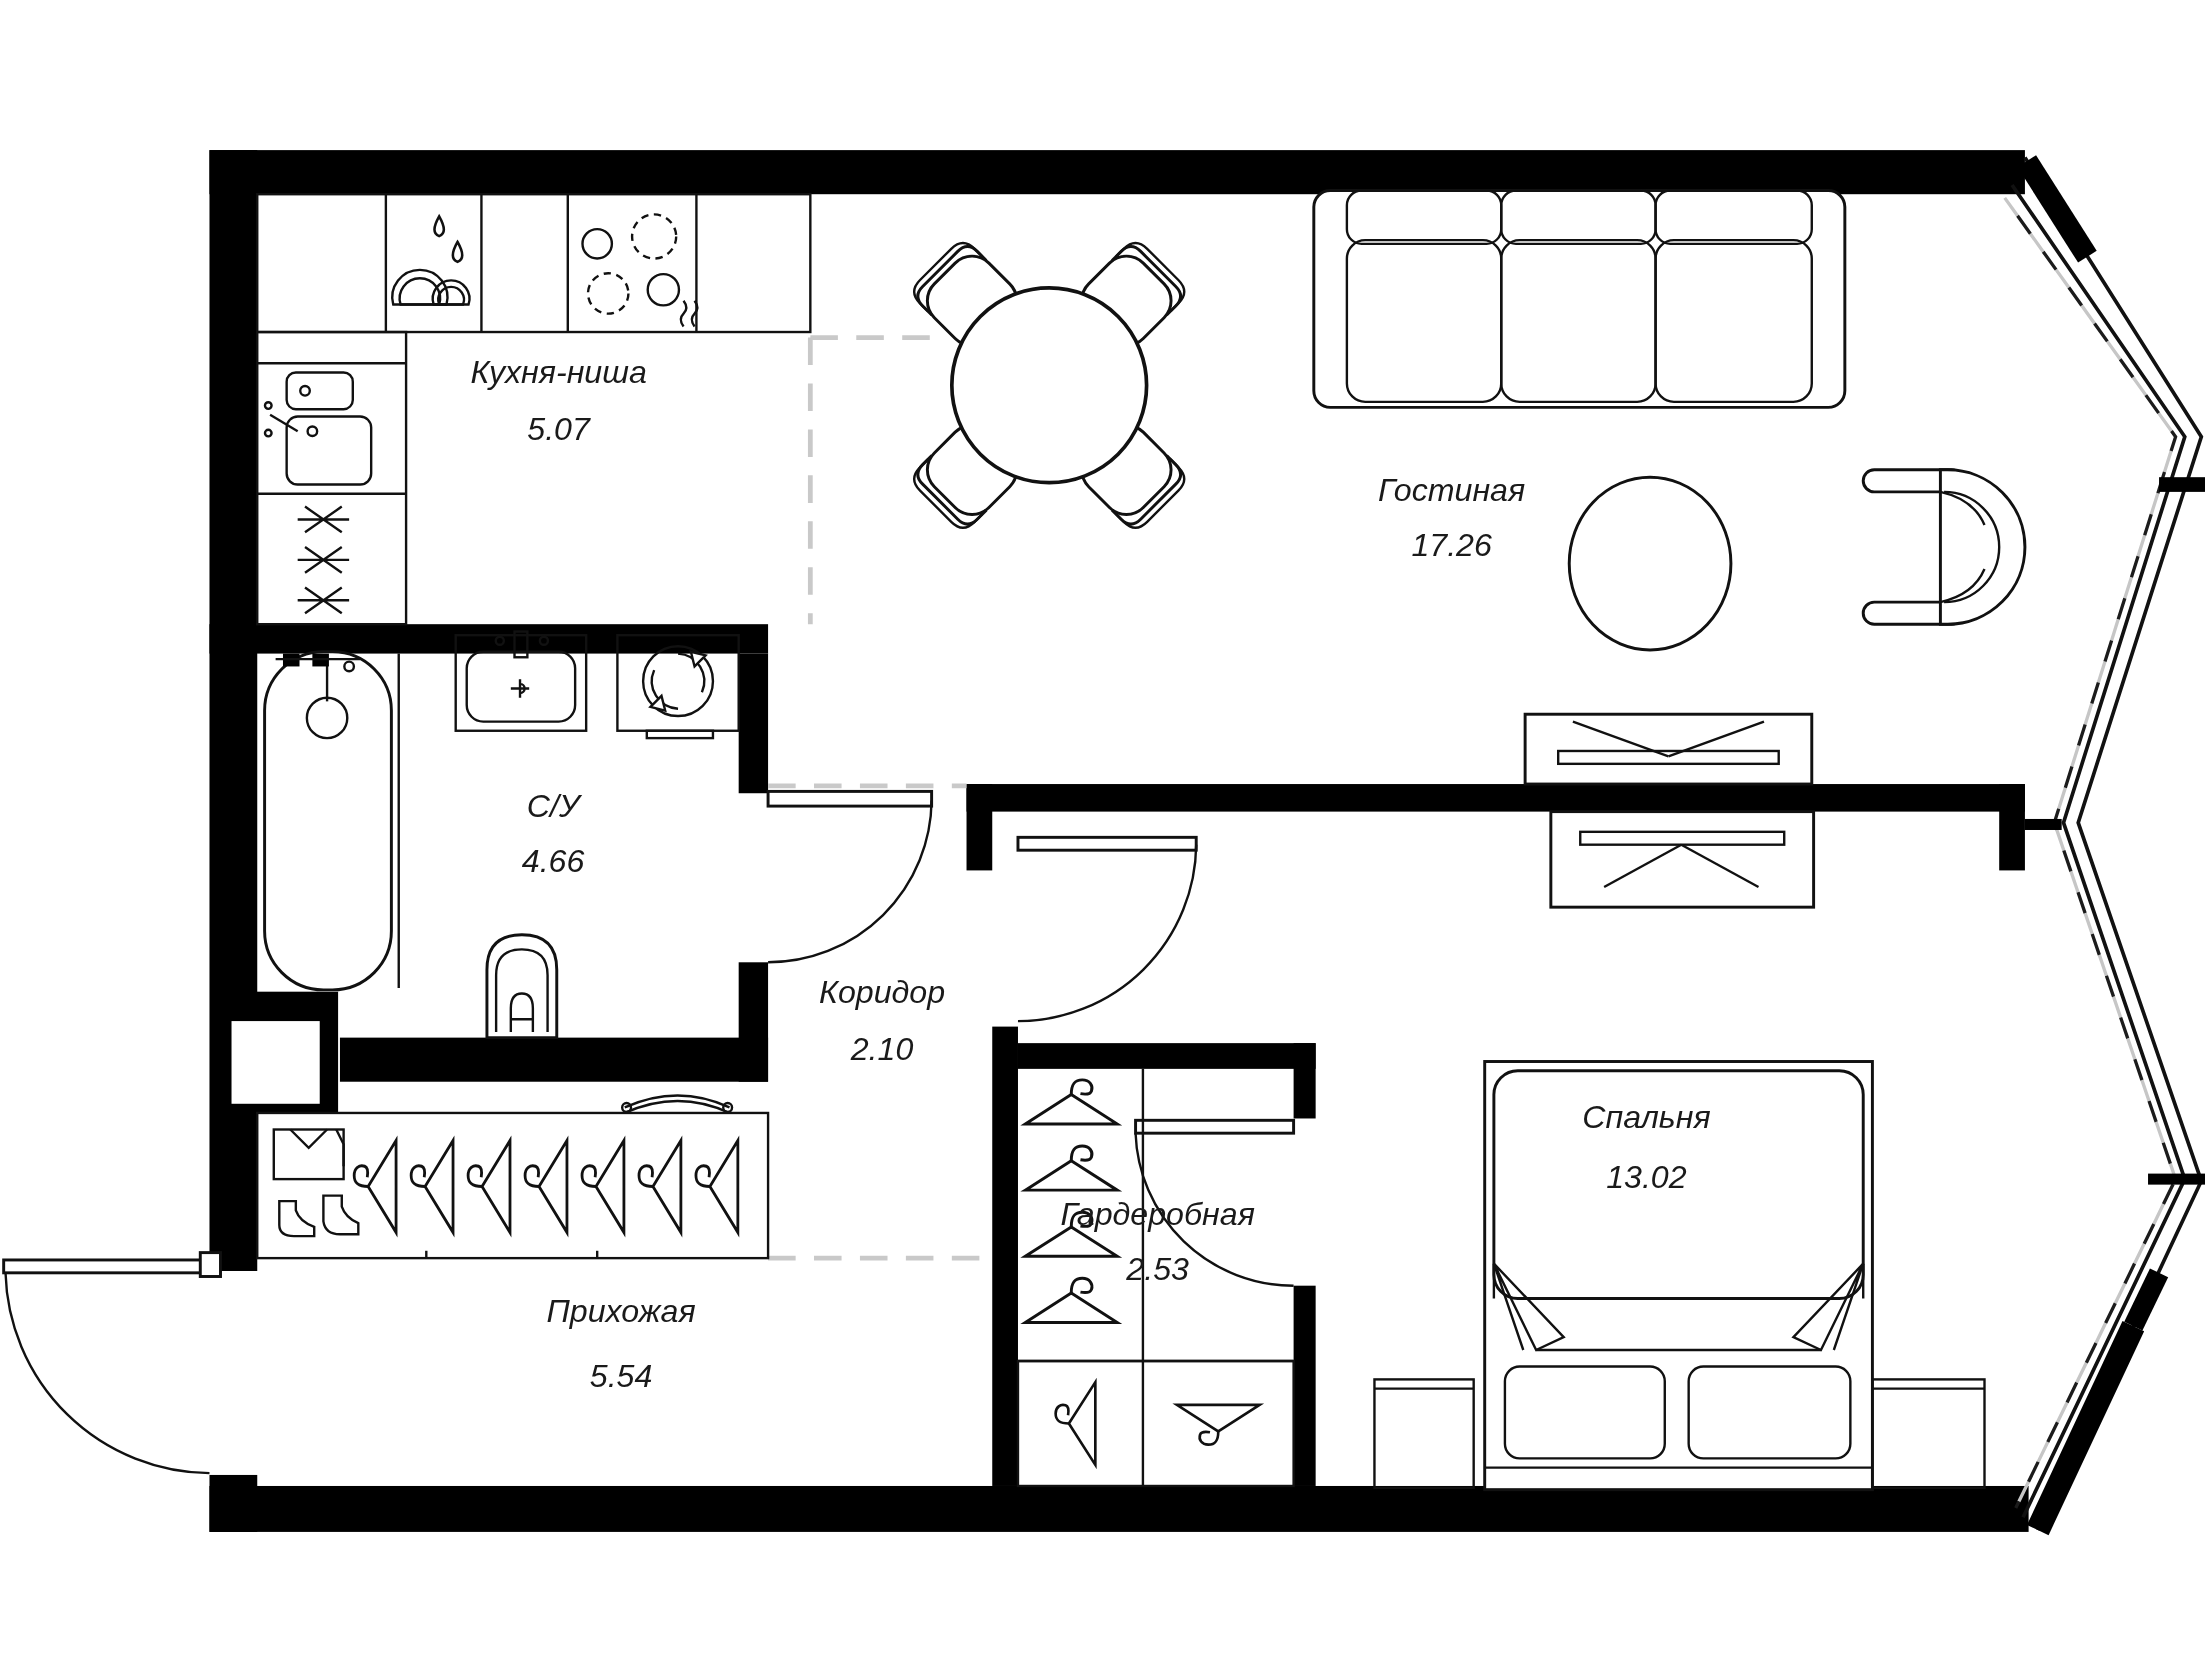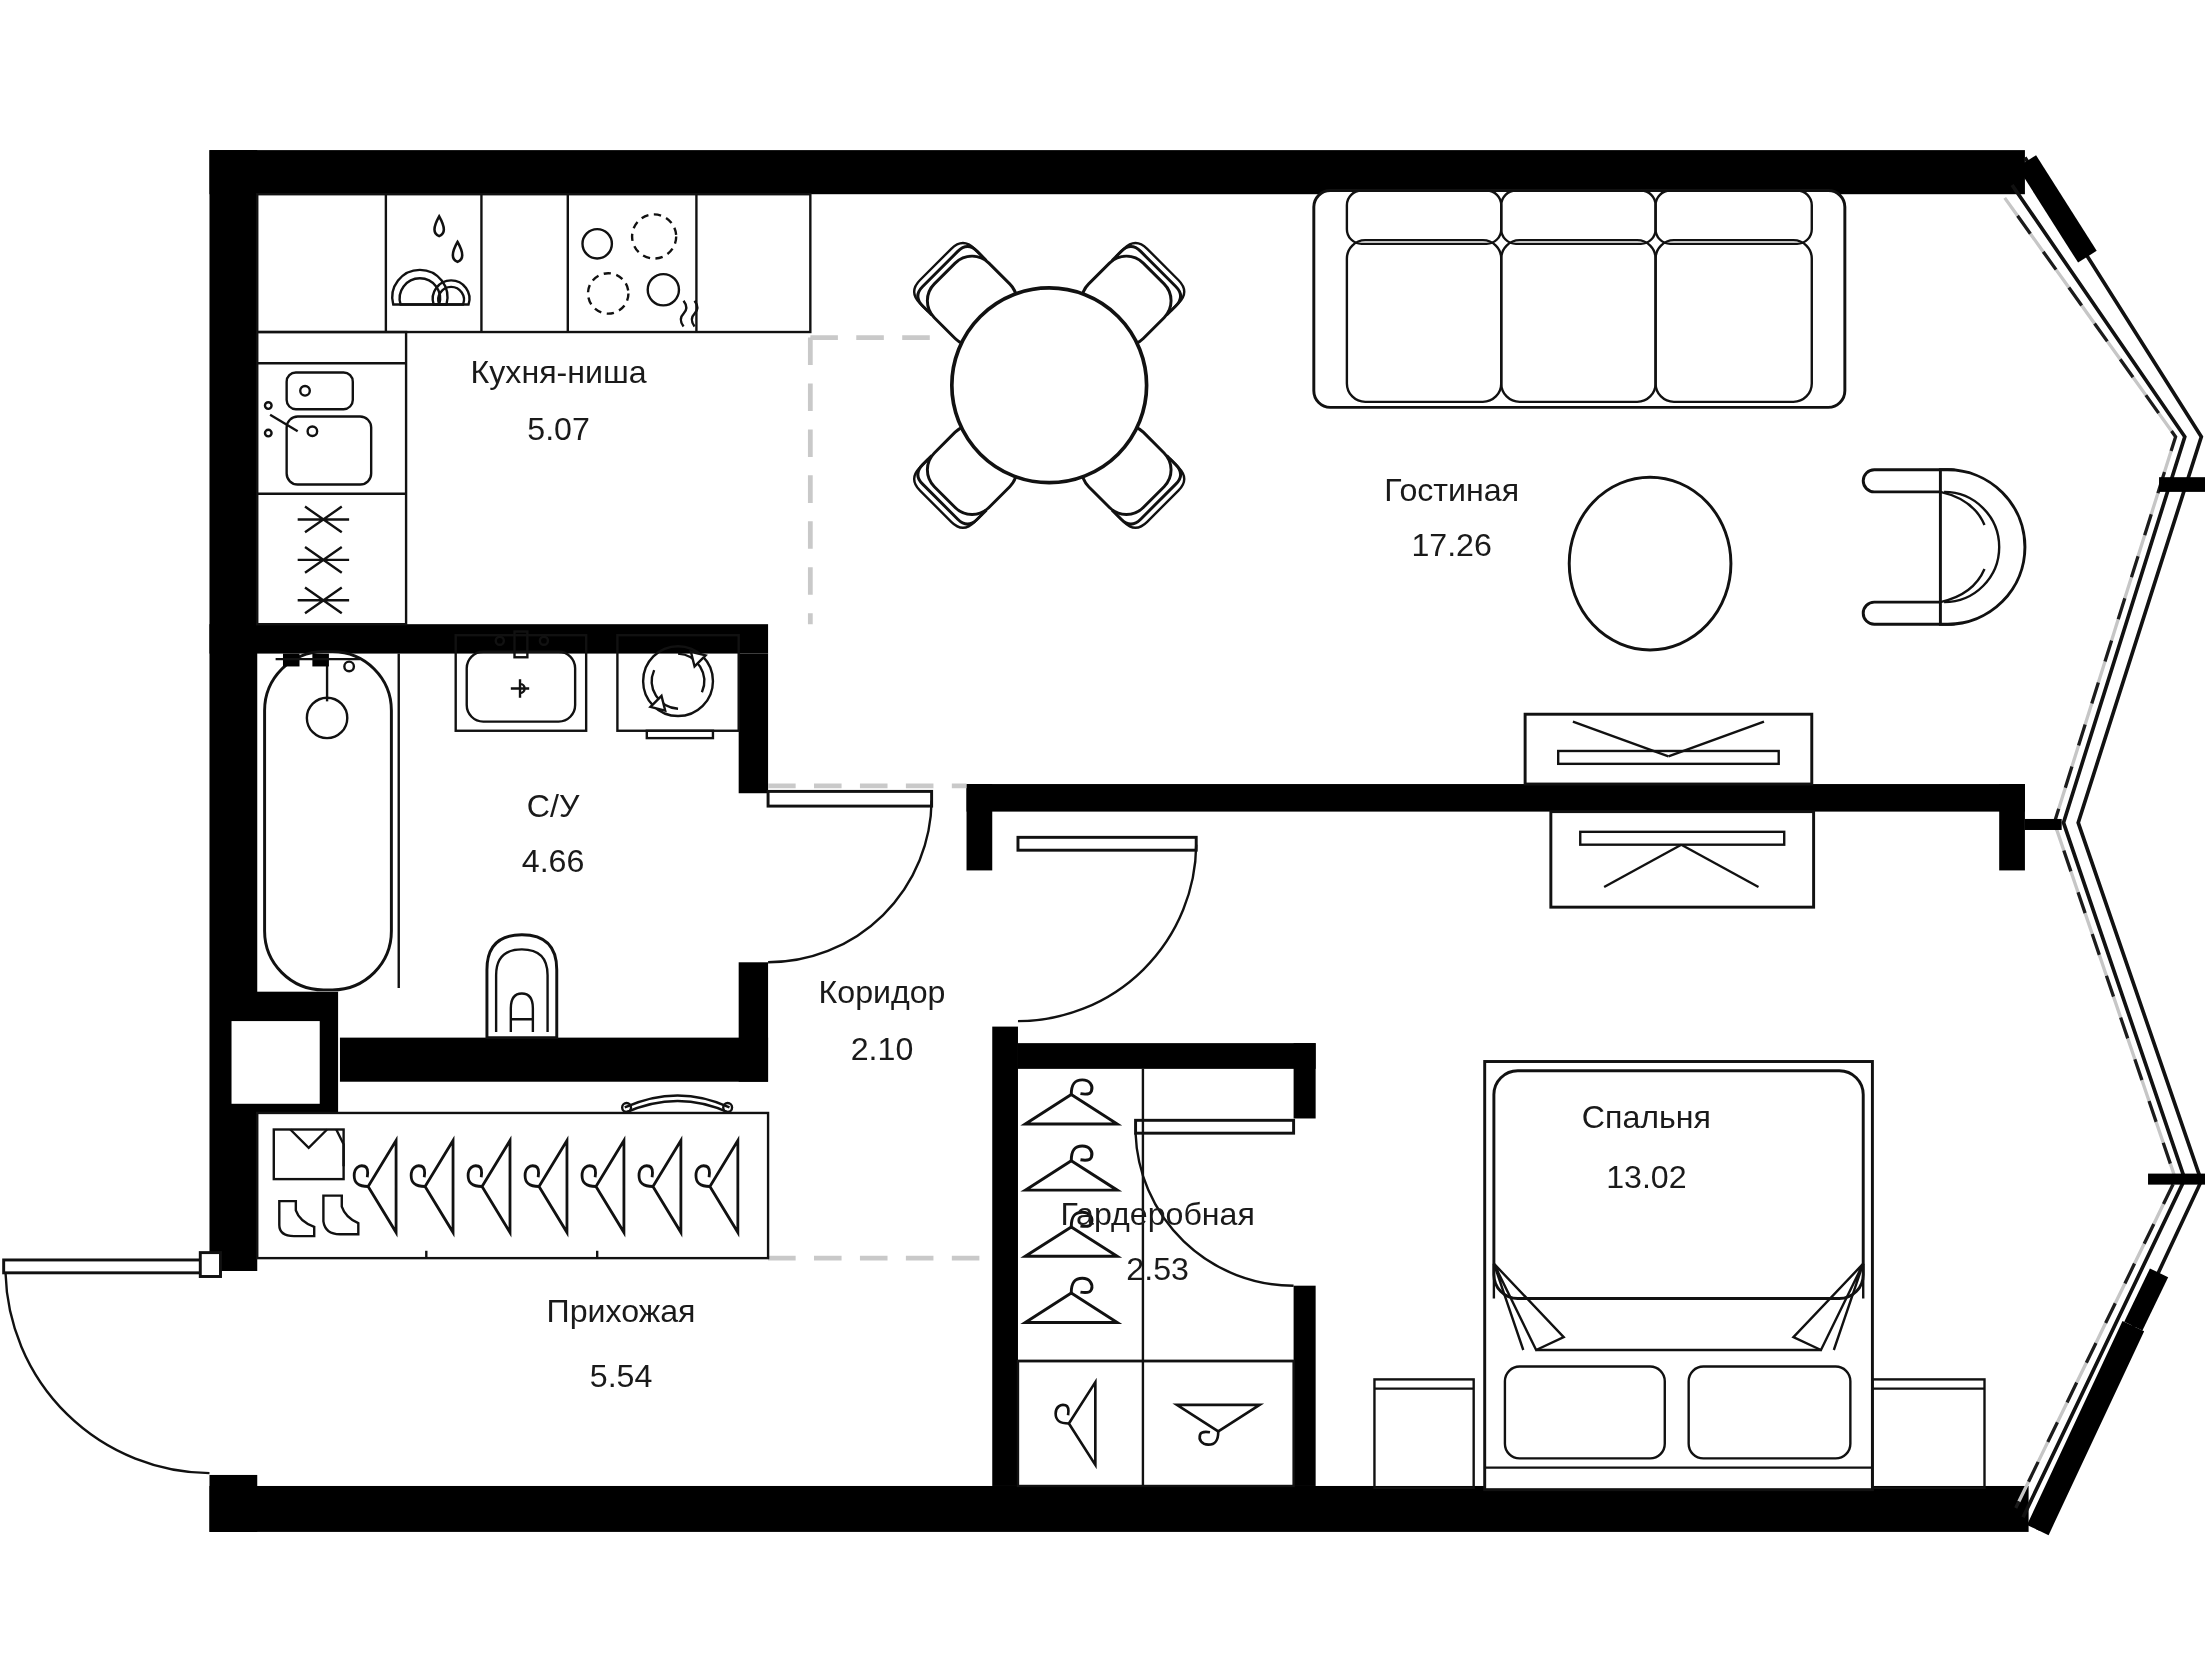--- a/index.html
+++ b/index.html
@@ -1,16 +1,16 @@
 <!DOCTYPE html>
 <html style="font-size:7px"><head>
 <meta charset="utf-8">
 <style>
   html,body{margin:0;padding:0;background:#ffffff;}
-  .plan-wrap{width:100vw;height:100vh;display:flex;align-items:center;justify-content:flex-end;background:#fff;}
+  .plan-wrap{width:100vw;height:100vh;display:flex;align-items:center;justify-content:flex-end;background:#fff;font-style:italic;}
   svg{display:block;width:100%;height:100%;}
   .w{fill:#000000;stroke:none;}
   .ln{fill:none;stroke:#111111;stroke-width:2;}
   .tn{fill:none;stroke:#111111;stroke-width:1.3;}
   .fw{fill:#ffffff;stroke:#111111;stroke-width:1.6;}
   .fw2{fill:#ffffff;stroke:#111111;stroke-width:2;}
   .zone{fill:none;stroke:#c9c9c9;stroke-width:2.6;stroke-dasharray:15 10;}
   .glz1{fill:none;stroke:#c6c6c6;stroke-width:1.8;stroke-dasharray:12 12;}
   .glz2{fill:none;stroke:#1c1c1c;stroke-width:1.8;stroke-dasharray:12 12;stroke-dashoffset:12;}
   .pier{fill:none;stroke:#000;}

